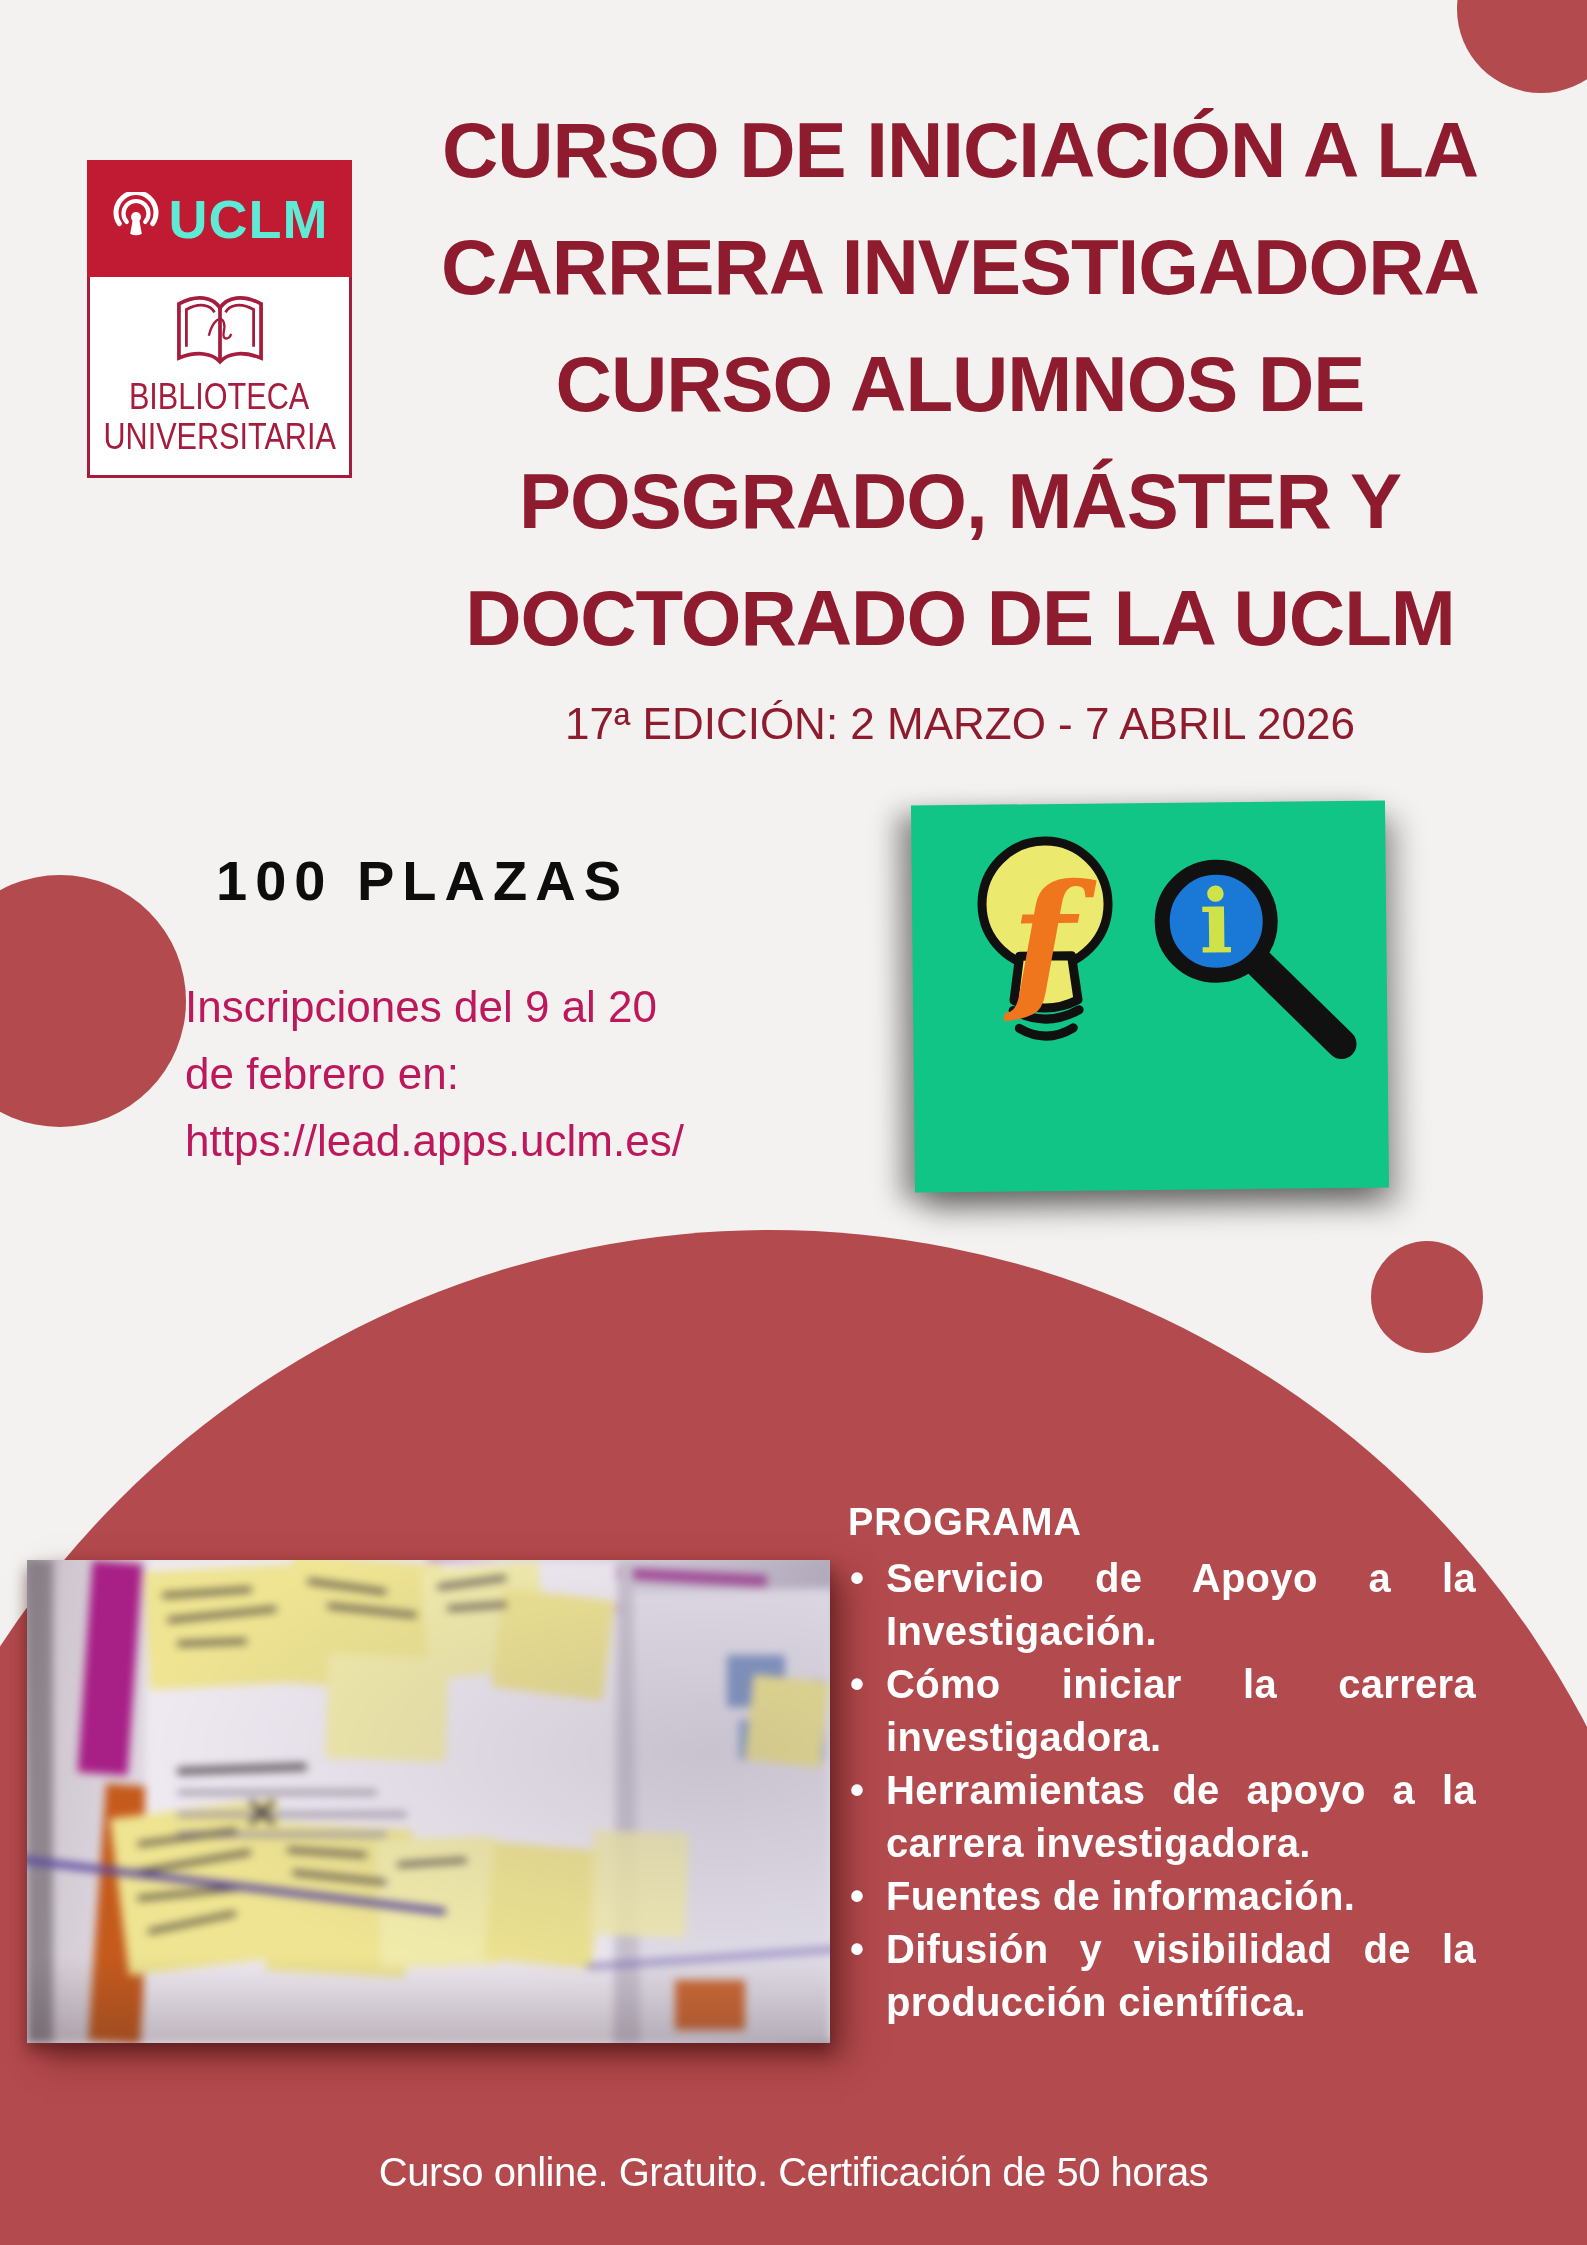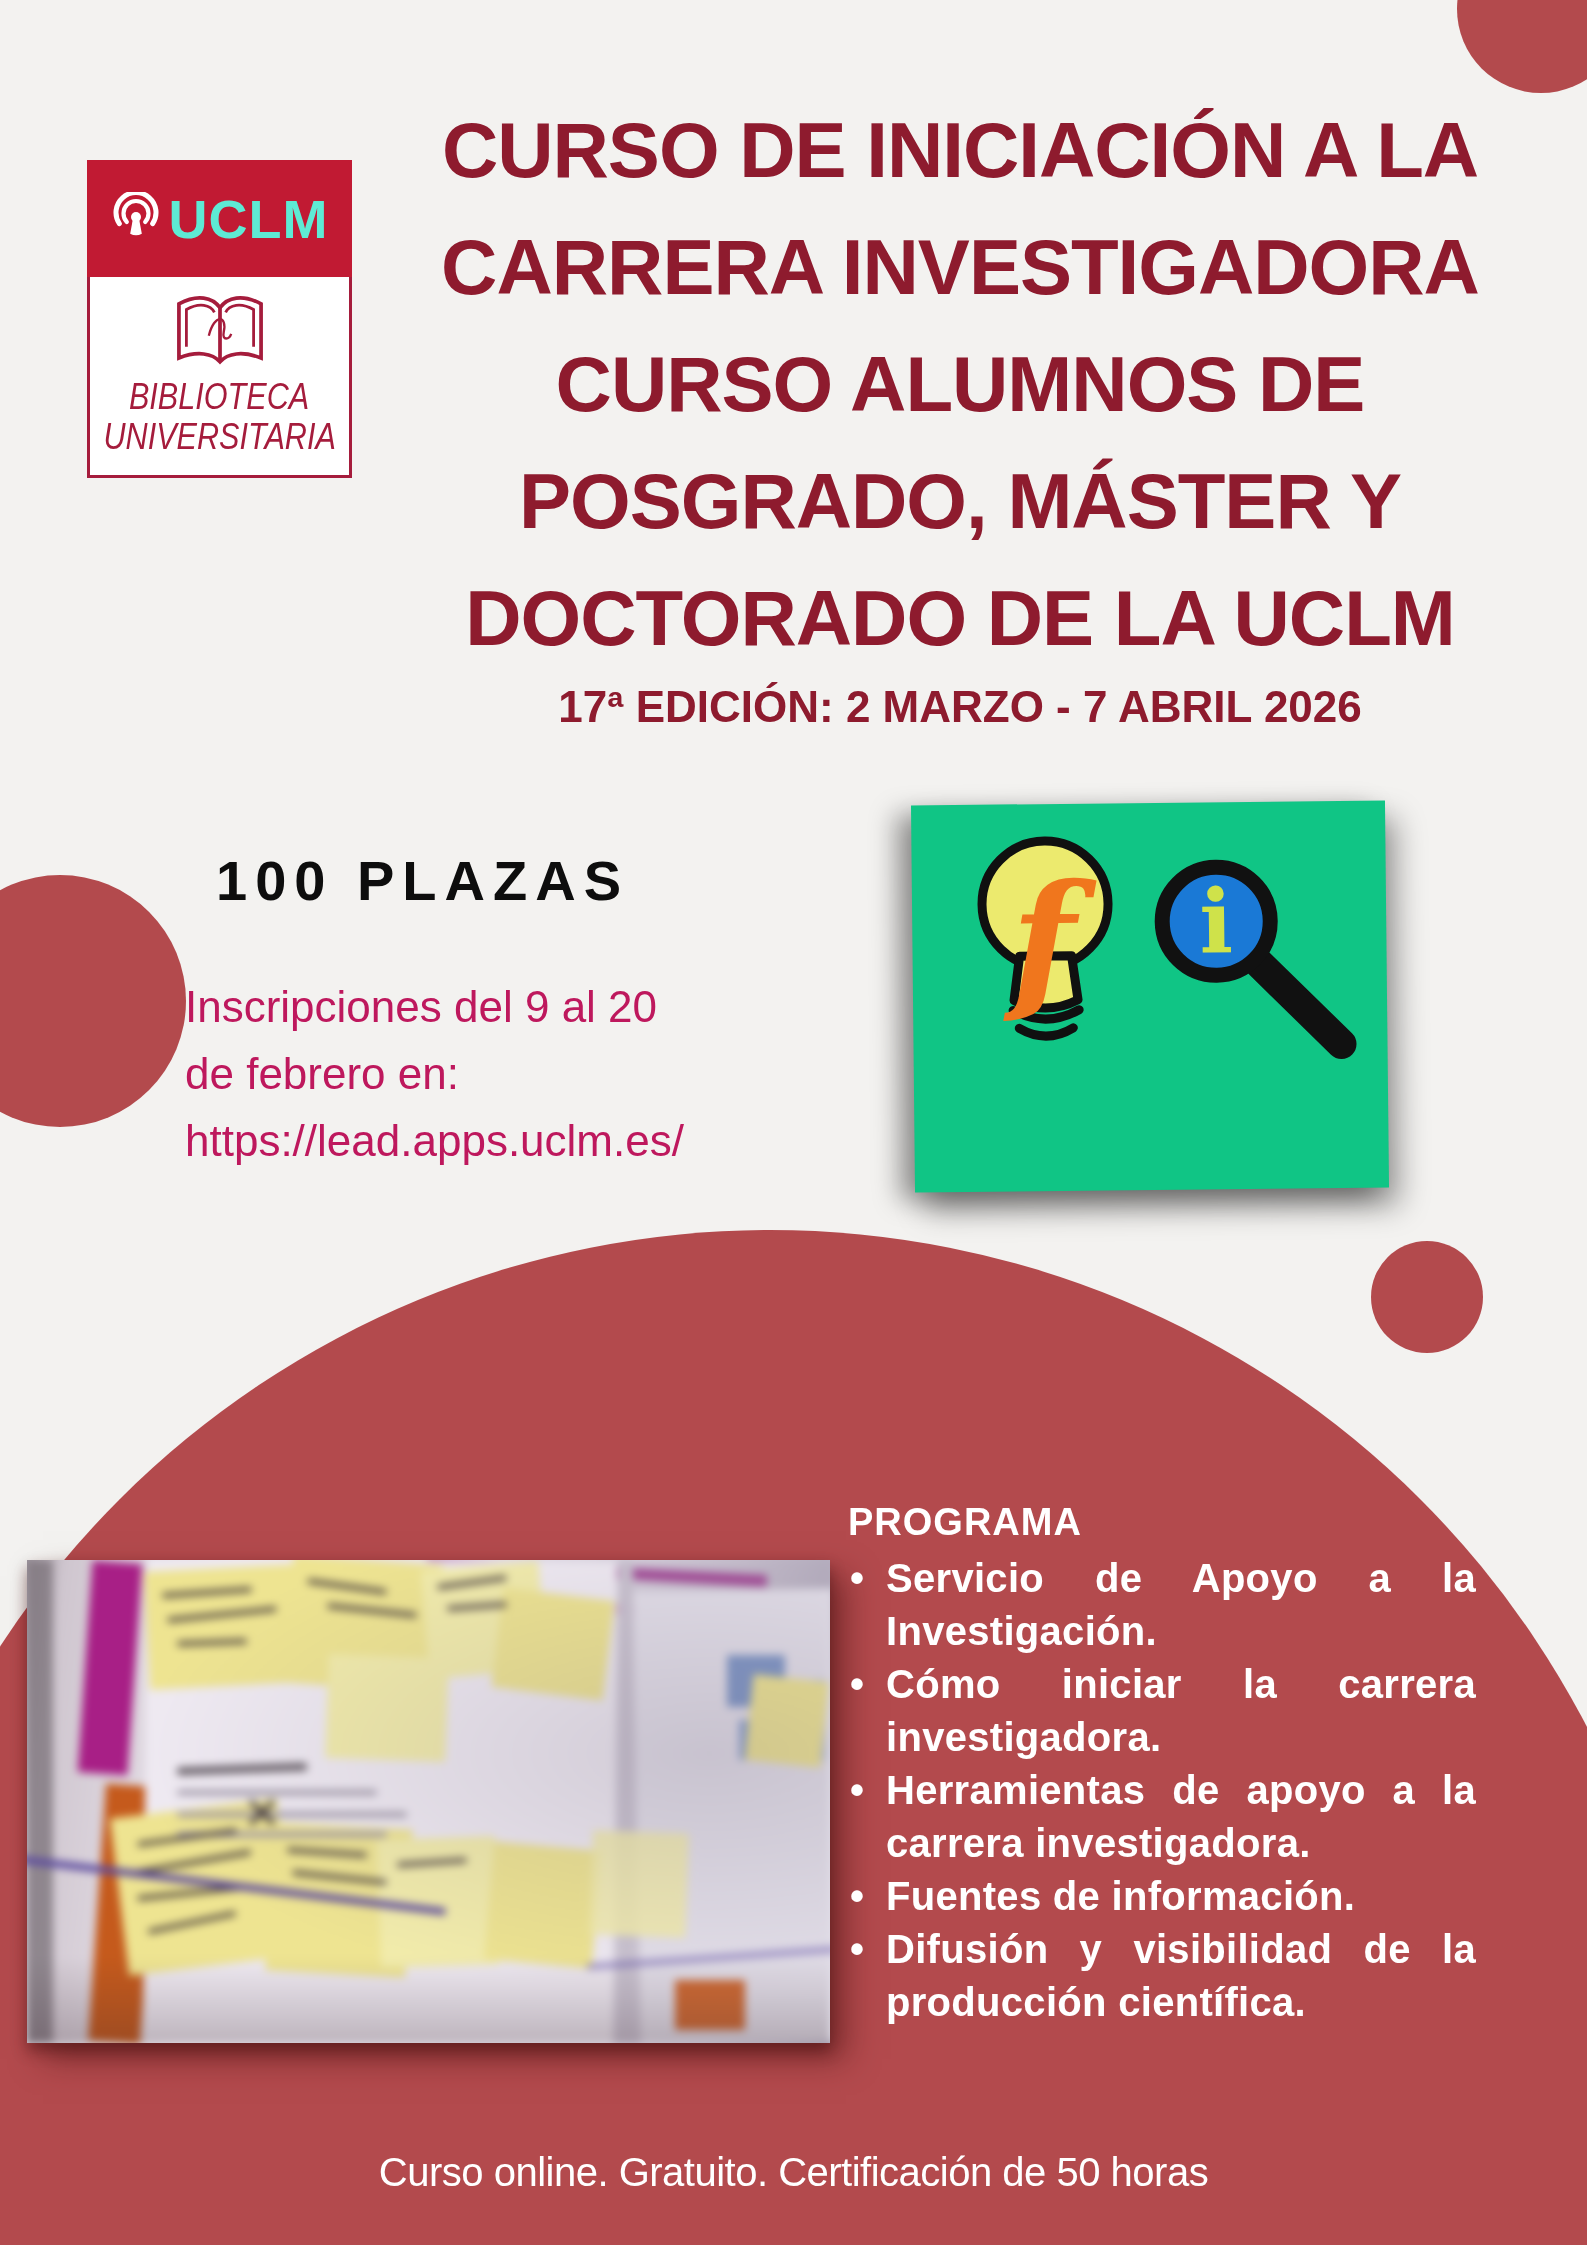--- a/index.html
+++ b/index.html
@@ -11,27 +11,27 @@
   .c-topright{left:1457px;top:-75px;width:168px;height:168px;}
   .c-left{left:-66px;top:875px;width:252px;height:252px;}
   .c-right{left:1371px;top:1241px;width:112px;height:112px;}
   .c-blob{left:-150px;top:1230px;width:1840px;height:1840px;}
 
   
   .logo{position:absolute;left:87px;top:160px;width:265px;height:318px;background:#fff;}
   .logo-band{height:117px;background:#c11a33;display:flex;align-items:center;justify-content:center;gap:8px;}
   .logo-brand{color:#5eead4;font-weight:800;font-size:54px;letter-spacing:1px;}
   .logo-body{box-sizing:border-box;height:201px;border:3px solid #a51c3c;border-top:none;
-             display:flex;flex-direction:column;align-items:center;justify-content:flex-start;padding-top:12px;font-style:italic;}
+             display:flex;flex-direction:column;align-items:center;justify-content:flex-start;padding-top:12px;}
   .logo-org{color:#a51c3c;font-size:36px;line-height:40px;transform:scaleX(.85);letter-spacing:0px;text-align:center;}
 
   
   .title-block{position:absolute;left:360px;top:80px;width:1200px;text-align:center;color:#8e1b2e;}
   .title-line{font-size:78px;font-weight:700;line-height:93px;letter-spacing:-1px;margin-top:24px;}
-  .title-edition{margin-top:17px;font-size:44px;font-weight:700;letter-spacing:0px;}
+  .title-edition{margin-top:34px;font-size:44px;font-weight:400;letter-spacing:0px;}
 
   
   .plazas{position:absolute;left:216px;top:848px;font-size:56px;font-weight:800;letter-spacing:8px;color:#0d0d0d;}
   .inscription{position:absolute;left:185px;top:973px;width:640px;color:#be185d;font-size:44px;line-height:67px;}
 
   
   .green-card{position:absolute;left:913px;top:803px;width:474px;height:387px;background:#10c585;
               transform:rotate(-0.6deg);
               box-shadow:-16px 8px 26px rgba(0,0,0,.35),10px 18px 30px rgba(0,0,0,.38);}
 

